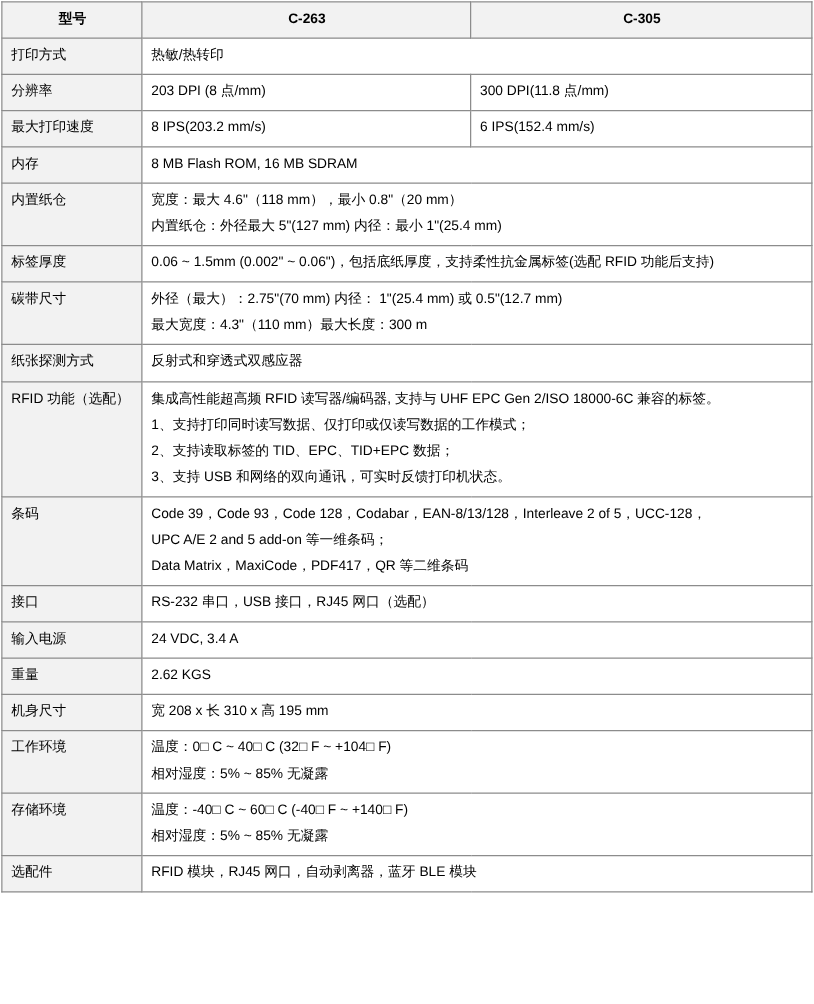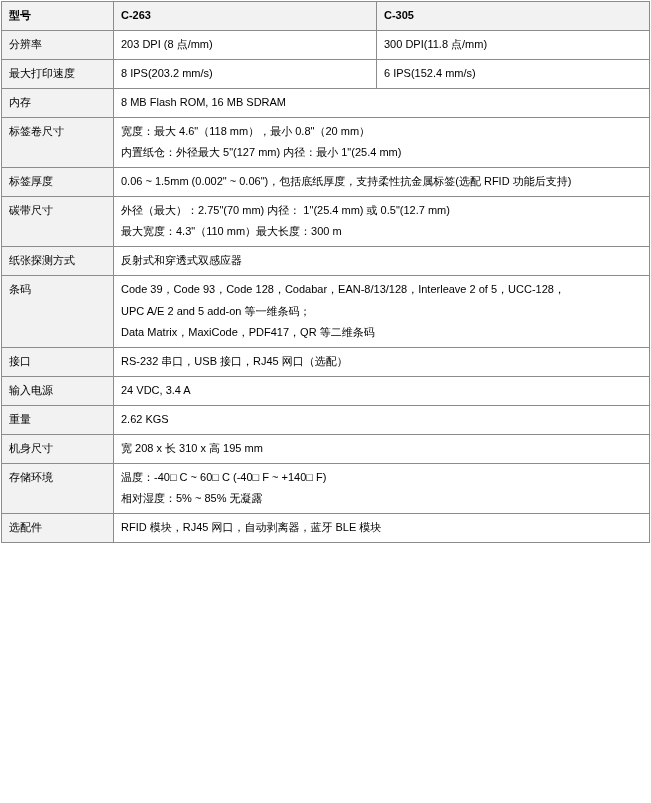--- a/index.html
+++ b/index.html
@@ -26,20 +26,21 @@
     padding: 5px 6px 6px 7px;
     line-height: 1.55;
     font-size: 11px;
   }
   td.label-cell {
     background: #f2f2f2;
     width: 112px;
   }
   td.header-cell {
     background: #f2f2f2;
+    text-align: center;
     font-weight: bold;
     padding-top: 12px;
     padding-bottom: 12px;
     font-size: 12px;
   }
   td.value-cell {
     background: #ffffff;
   }
   .line { display: block; }
   .line + .line { margin-top: 4px; }
@@ -52,20 +53,26 @@
     <col style="width:112px">
     <col style="width:263px">
     <col style="width:273px">
   </colgroup>
   <tbody>
     <tr>
       <td class="header-cell">型号</td>
       <td class="header-cell">C-263</td>
       <td class="header-cell">C-305</td>
     </tr>
+  <tr>
+        <td class="label-cell">打印方式</td>
+        <td class="value-cell" colspan="2">
+          <span class="line">热敏/热转印</span>
+        </td>
+      </tr>
       <tr>
         <td class="label-cell">分辨率</td>
         <td class="value-cell">
           <span class="line">203 DPI (8 点/mm)</span>
         </td>
         <td class="value-cell">
           <span class="line">300 DPI(11.8 点/mm)</span>
         </td>
       </tr>
       <tr>
@@ -77,21 +84,21 @@
           <span class="line">6 IPS(152.4 mm/s)</span>
         </td>
       </tr>
       <tr>
         <td class="label-cell">内存</td>
         <td class="value-cell" colspan="2">
           <span class="line">8 MB Flash ROM, 16 MB SDRAM</span>
         </td>
       </tr>
       <tr>
-        <td class="label-cell">标签卷尺寸</td>
+        <td class="label-cell">内置纸仓</td>
         <td class="value-cell" colspan="2">
           <span class="line">宽度：最大 4.6"（118 mm），最小 0.8"（20 mm）</span>
           <span class="line">内置纸仓：外径最大 5"(127 mm) 内径：最小 1"(25.4 mm)</span>
         </td>
       </tr>
       <tr>
         <td class="label-cell">标签厚度</td>
         <td class="value-cell" colspan="2">
           <span class="line">0.06 ~ 1.5mm (0.002" ~ 0.06")，包括底纸厚度，支持柔性抗金属标签(选配 RFID 功能后支持)</span>
         </td>
@@ -100,20 +107,29 @@
         <td class="label-cell">碳带尺寸</td>
         <td class="value-cell" colspan="2">
           <span class="line">外径（最大）：2.75"(70 mm) 内径：  1"(25.4 mm) 或 0.5"(12.7 mm)</span>
           <span class="line">最大宽度：4.3"（110 mm）最大长度：300 m</span>
         </td>
       </tr>
       <tr>
         <td class="label-cell">纸张探测方式</td>
         <td class="value-cell" colspan="2">
           <span class="line">反射式和穿透式双感应器</span>
+        </td>
+      </tr>
+      <tr>
+        <td class="label-cell">RFID 功能（选配）</td>
+        <td class="value-cell" colspan="2">
+          <span class="line">集成高性能超高频 RFID 读写器/编码器, 支持与 UHF EPC Gen 2/ISO 18000-6C 兼容的标签。</span>
+          <span class="line">1、支持打印同时读写数据、仅打印或仅读写数据的工作模式；</span>
+          <span class="line">2、支持读取标签的 TID、EPC、TID+EPC 数据；</span>
+          <span class="line">3、支持 USB 和网络的双向通讯，可实时反馈打印机状态。</span>
         </td>
       </tr>
       <tr>
         <td class="label-cell">条码</td>
         <td class="value-cell" colspan="2">
           <span class="line">Code 39，Code 93，Code 128，Codabar，EAN-8/13/128，Interleave 2 of 5，UCC-128，</span>
           <span class="line">UPC A/E 2 and 5 add-on 等一维条码；</span>
           <span class="line">Data Matrix，MaxiCode，PDF417，QR 等二维条码</span>
         </td>
       </tr>
@@ -135,20 +151,27 @@
           <span class="line">2.62 KGS</span>
         </td>
       </tr>
       <tr>
         <td class="label-cell">机身尺寸</td>
         <td class="value-cell" colspan="2">
           <span class="line">宽 208 x 长 310 x 高 195 mm</span>
         </td>
       </tr>
       <tr>
+        <td class="label-cell">工作环境</td>
+        <td class="value-cell" colspan="2">
+          <span class="line">温度：0□ C ~ 40□ C (32□ F ~ +104□ F)</span>
+          <span class="line">相对湿度：5% ~ 85% 无凝露</span>
+        </td>
+      </tr>
+      <tr>
         <td class="label-cell">存储环境</td>
         <td class="value-cell" colspan="2">
           <span class="line">温度：-40□ C ~ 60□ C (-40□ F ~ +140□ F)</span>
           <span class="line">相对湿度：5% ~ 85% 无凝露</span>
         </td>
       </tr>
       <tr>
         <td class="label-cell">选配件</td>
         <td class="value-cell" colspan="2">
           <span class="line">RFID 模块，RJ45 网口，自动剥离器，蓝牙 BLE 模块</span>

